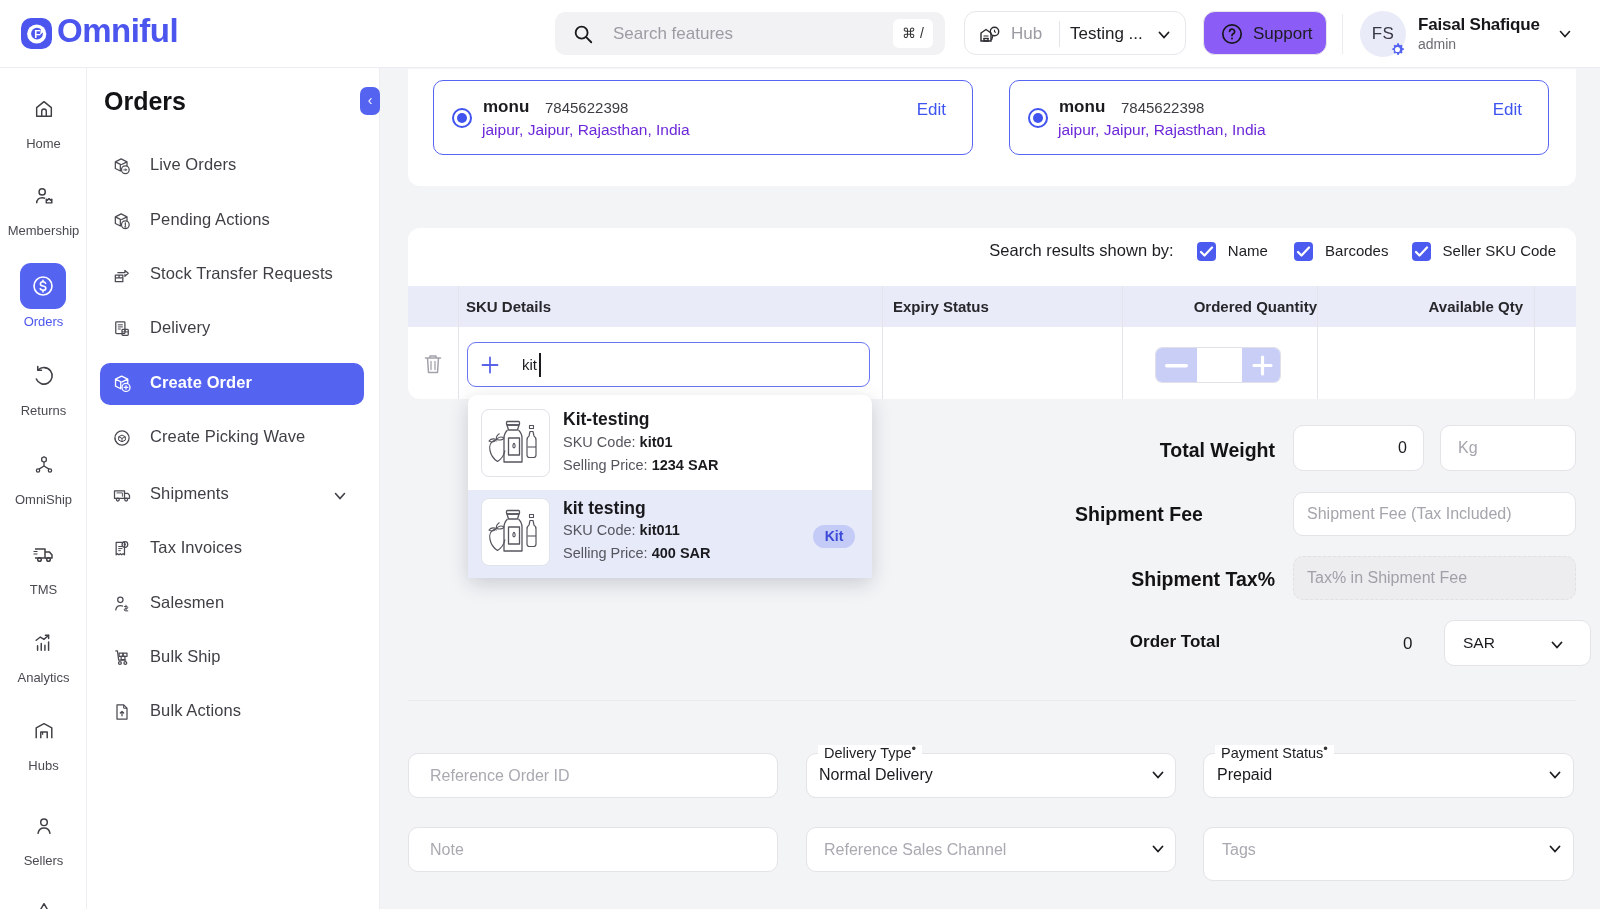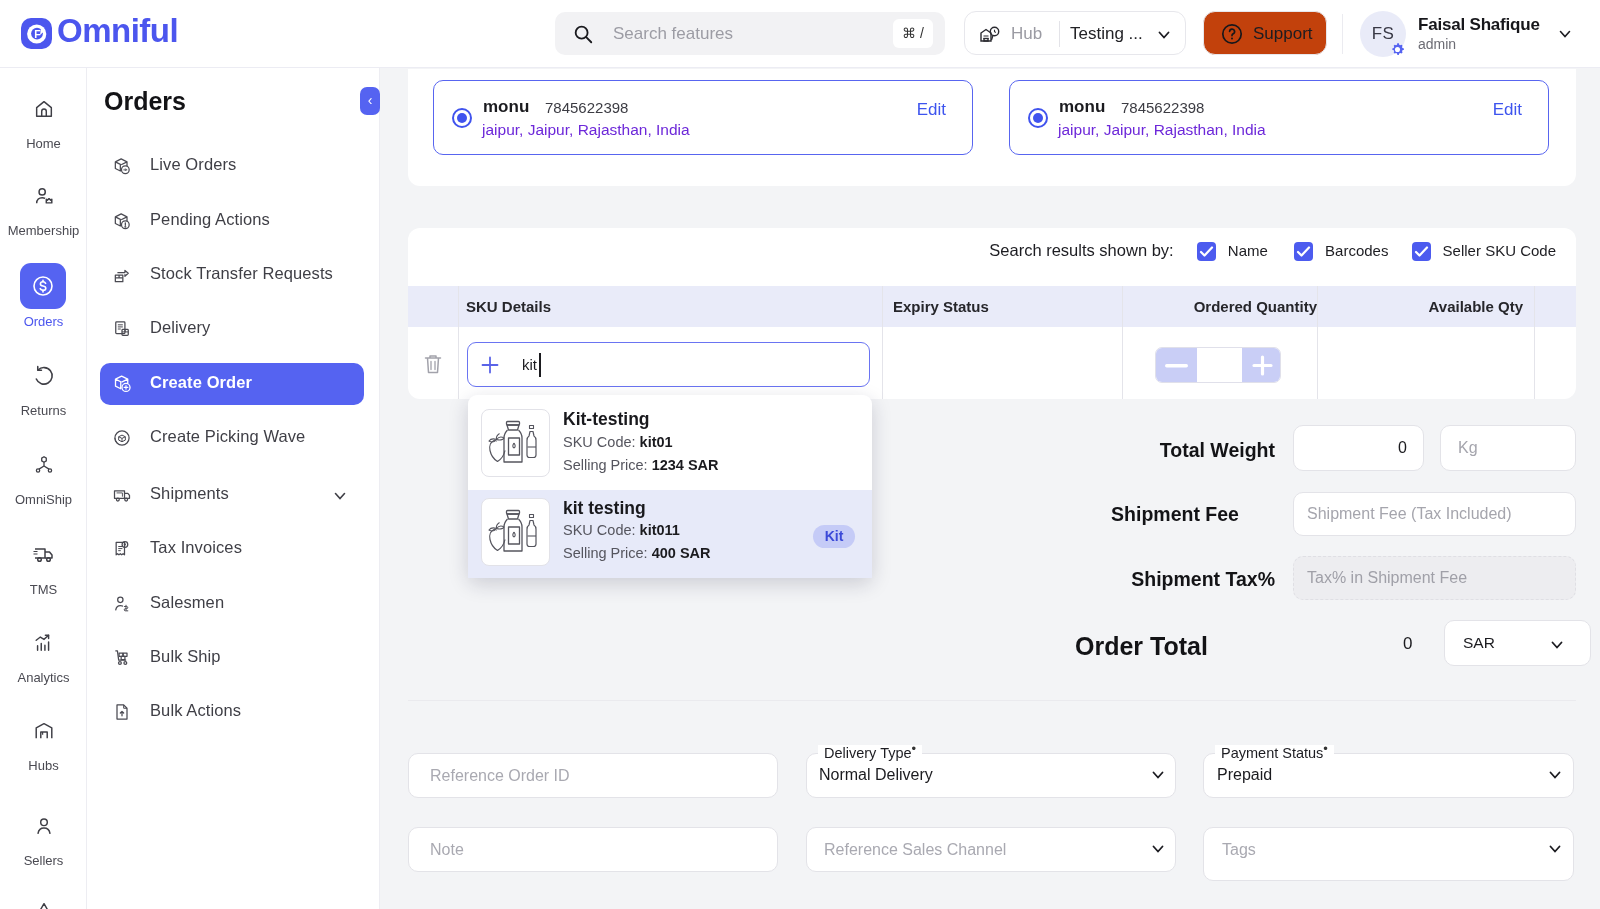--- a/index.html
+++ b/index.html
@@ -11,21 +11,21 @@
 #logo-sq{position:absolute;left:21px;top:18px;width:31px;height:31px;background:#4c56ee;border-radius:10px}
 #logo-txt{position:absolute;left:57px;top:12px;font-size:33px;font-weight:700;color:#4c56ee;letter-spacing:-0.5px}
 #searchbar{position:absolute;left:555px;top:12px;width:390px;height:43px;background:#f2f2f4;border-radius:10px}
 #searchbar .ph{position:absolute;left:58px;top:12px;font-size:17px;color:#9c9ca4}
 #kbd{position:absolute;right:12px;top:7px;width:40px;height:29px;background:#fff;border-radius:6px;
   font-size:14px;color:#333;text-align:center;line-height:29px}
 #hubsel{position:absolute;left:964px;top:11px;width:222px;height:44px;border:1px solid #e7e7ec;border-radius:12px;background:#fff}
 #hubsel .lbl{position:absolute;left:46px;top:12px;font-size:17px;color:#9b9ba3}
 #hubsel .sep{position:absolute;left:94px;top:9px;width:1px;height:26px;background:#e3e3e8}
 #hubsel .val{position:absolute;left:105px;top:12px;font-size:17px;color:#222226}
-#support{position:absolute;left:1203px;top:11px;width:124px;height:44px;border:1px solid #e7e7ec;border-radius:12px;background:#c2410c}
+#support{position:absolute;left:1203px;top:11px;width:124px;height:44px;border:1px solid #e7e7ec;border-radius:12px;background:#8b5cf6}
 #support .txt{position:absolute;left:49px;top:12px;font-size:17px;color:#1c1c21}
 #hdr .vline{position:absolute;left:1342px;top:14px;width:1px;height:40px;background:#ebebf0}
 #avatar{position:absolute;left:1360px;top:11px;width:46px;height:46px;border-radius:50%;background:#e9ebf8;
   text-align:center;line-height:46px;font-size:17px;color:#383845;font-weight:400;letter-spacing:.5px}
 #uname{position:absolute;left:1418px;top:15px;font-size:17px;font-weight:700;color:#17171b;letter-spacing:-0.2px}
 #urole{position:absolute;left:1418px;top:36px;font-size:14px;color:#6c6c74}
 
 #rail{position:absolute;left:0;top:68px;width:87px;height:841px;background:#fff;border-right:1px solid #ededf2;z-index:20}
 .rail-item{position:absolute;left:0;width:87px;text-align:center}
 .rail-item .lab{font-size:13px;color:#4a4a52;margin-top:16px}
@@ -183,27 +183,27 @@
       <div style="position:absolute;left:95px;top:150px;font-size:14.5px;color:#55555e">Selling Price: <b style="color:#1b1b1f">400 SAR</b></div>
       <div style="position:absolute;left:345px;top:130px;width:42px;height:23px;background:#c5cbf7;border-radius:12px;
           text-align:center;line-height:23px;font-size:14px;font-weight:700;color:#3b49d8">Kit</div>
     </div>
 
     <div class="tlabel" style="position:absolute;left:694px;top:371px;width:200px;text-align:right;font-size:19.5px;font-weight:700;color:#131316">Total Weight</div>
     <div style="position:absolute;left:912px;top:357px;width:131px;height:46px;background:#fff;border:1px solid #e3e3e8;border-radius:10px;
         text-align:right;line-height:44px;font-size:16px;color:#1b1b1f;padding-right:16px">0</div>
     <div style="position:absolute;left:1059px;top:357px;width:136px;height:46px;background:#fff;border:1px solid #e3e3e8;border-radius:10px;
         line-height:44px;font-size:16px;color:#a5a5ad;padding-left:17px">Kg</div>
-    <div class="tlabel" style="position:absolute;left:694px;top:435px;width:200px;text-align:center;font-size:19.5px;font-weight:700;color:#131316">Shipment Fee</div>
+    <div class="tlabel" style="position:absolute;left:694px;top:435px;width:200px;text-align:left;font-size:19.5px;font-weight:700;color:#131316">Shipment Fee</div>
     <div style="position:absolute;left:912px;top:424px;width:283px;height:44px;background:#fff;border:1px solid #e3e3e8;border-radius:10px;
         line-height:42px;font-size:16px;color:#a5a5ad;padding-left:13px">Shipment Fee (Tax Included)</div>
     <div class="tlabel" style="position:absolute;left:694px;top:500px;width:200px;text-align:right;font-size:19.5px;font-weight:700;color:#131316">Shipment Tax%</div>
     <div style="position:absolute;left:912px;top:488px;width:283px;height:44px;background:#ededf0;border:1px dashed #dfdfe4;border-radius:10px;
         line-height:42px;font-size:16px;color:#a0a0a8;padding-left:13px">Tax% in Shipment Fee</div>
-    <div class="tlabel" style="position:absolute;left:694px;top:564px;width:200px;text-align:left;font-size:25px;font-weight:700;color:#131316">Order Total</div>
+    <div class="tlabel" style="position:absolute;left:694px;top:564px;width:200px;text-align:center;font-size:17px;font-weight:700;color:#131316">Order Total</div>
     <div style="position:absolute;left:1022px;top:566px;font-size:17px;color:#1b1b1f">0</div>
     <div style="position:absolute;left:1063px;top:552px;width:147px;height:46px;background:#fff;border:1px solid #e3e3e8;border-radius:10px">
       <span style="position:absolute;left:18px;top:13px;font-size:15.5px;color:#1b1b1f">SAR</span>
       <svg class="chev" style="left:105px;top:17px" width="15" height="15" viewBox="0 0 14 14" fill="none" stroke="#1c1c21" stroke-width="1.8" stroke-linecap="round">
           <path d="M2.5 4.5 L7 9.5 L11.5 4.5"></path>
         </svg>
     </div>
 
     <div style="position:absolute;left:27px;top:632px;width:1168px;height:1px;background:#eaeaee"></div>
     <div class="inp" style="left:27px;top:685px;width:370px;height:45px;line-height:43px;padding-left:21px">Reference Order ID</div>

